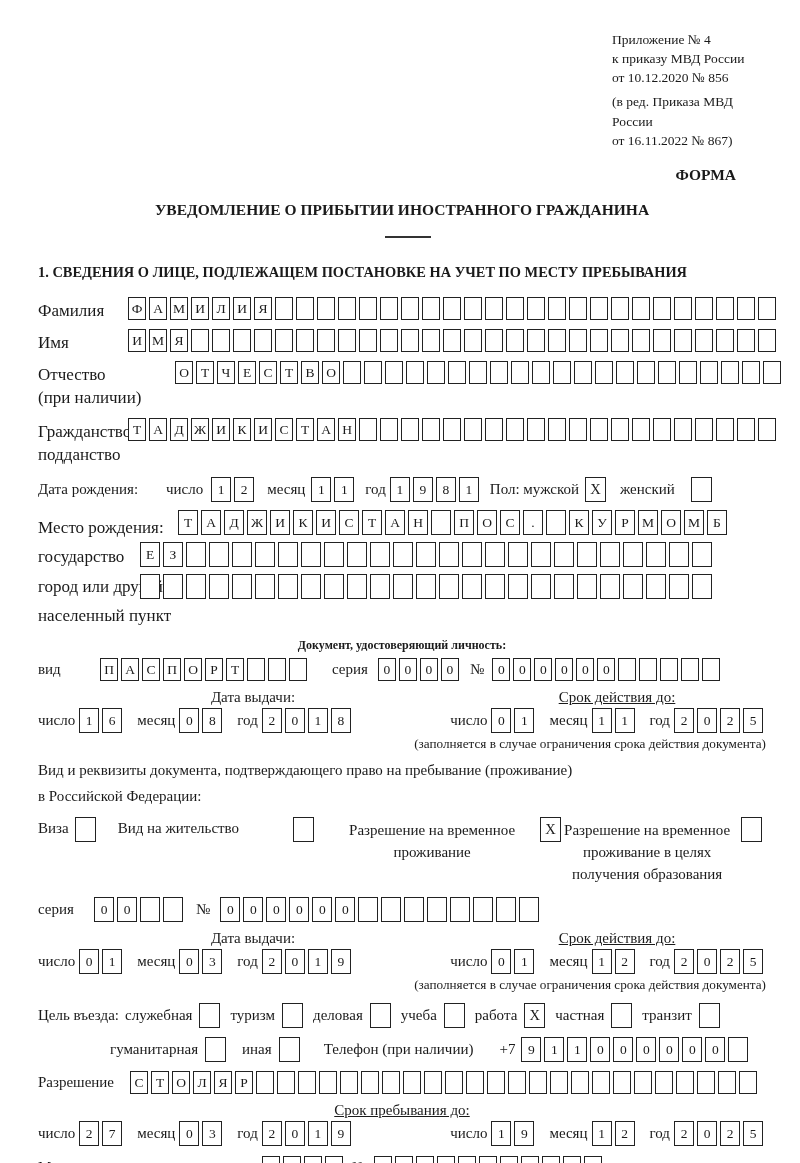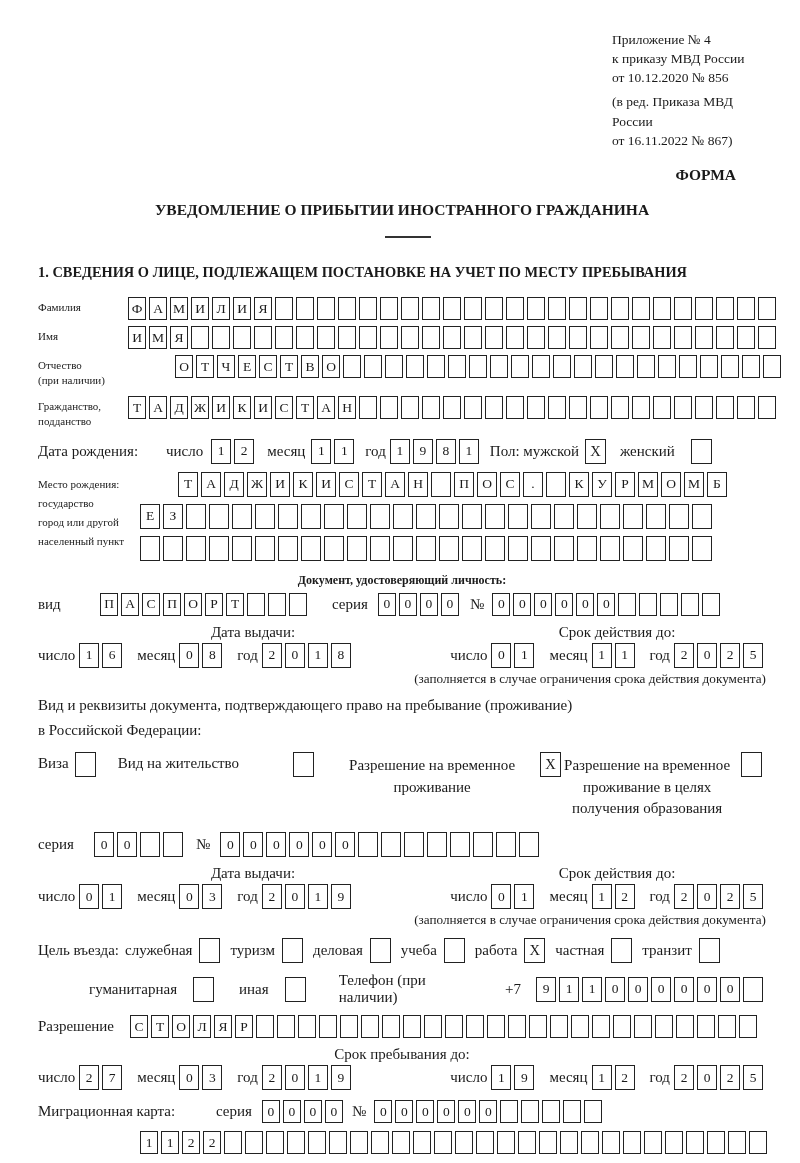--- a/index.html
+++ b/index.html
@@ -12,37 +12,37 @@
   .hdr .sub{margin-top:5px;}
   .forma{font-weight:bold;font-size:15.5px;text-align:right;padding-right:30px;margin-top:16px;}
 
   
   .title{text-align:center;font-weight:bold;font-size:15.5px;line-height:1.5;margin-top:14px;}
   .blank-line{display:inline-block;width:46px;height:15px;border-bottom:2.5px solid #333;margin-left:12px;}
   .sec{font-weight:bold;font-size:14.4px;margin-top:20px;}
 
   
   .frow{display:flex;align-items:flex-start;margin-top:6px;}
-  .flabel{flex-shrink:0;font-size:11px;line-height:1.35;padding-top:3px;}
+  .flabel{flex-shrink:0;font-size:17px;line-height:1.35;padding-top:3px;}
   .cells{display:inline-flex;flex-wrap:nowrap;}
   .cell{box-sizing:border-box;width:18px;height:23px;border:1.6px solid #222;margin-right:3px;
         display:inline-flex;align-items:center;justify-content:center;
         font-size:13.5px;flex-shrink:0;background:#fff;}
   .cells.w .cell{width:20px;height:25px;}
   .chk{box-sizing:border-box;width:21px;height:25px;border:1.6px solid #222;
        display:inline-flex;align-items:center;justify-content:center;font-size:14.5px;flex-shrink:0;}
   .lblin{font-size:15px;}
 
   
   .w90{width:90px;} .w137{width:137px;} .w102{width:102px;}
 
   
   .dhead{display:flex;font-size:15px;margin-top:8px;}
   .dhead-left{width:430px;text-align:center;}
-  .dhead-right{flex:1;text-align:center;}
+  .dhead-right{flex:1;text-align:center;text-decoration:underline;}
   .dvals{display:flex;align-items:center;margin-top:2px;}
   .dgroup{display:flex;align-items:center;}
   .dgroup .lblin{margin-right:4px;}
   .dgroup .gap{margin-left:12px;}
   .dg-left{width:430px;}
   .dg-right{flex:1;padding-left:48px;}
   .note{font-size:13.2px;text-align:right;margin-top:3px;}
 
   
   .opts{display:flex;align-items:flex-start;margin-top:8px;}
@@ -541,21 +541,21 @@
     <span>учеба</span>
     <span class="chk"></span>
     <span>работа</span>
     <span class="chk">X</span>
     <span>частная</span>
     <span class="chk"></span>
     <span>транзит</span>
     <span class="chk"></span>
   </div>
 
-  <div class="prow" style="margin-left:51px;margin-top:9px;gap:9px;">
+  <div class="prow" style="margin-left:72px;margin-top:9px;">
     <span>гуманитарная</span>
     <span class="chk" style="margin-right:16px;"></span>
     <span>иная</span>
     <span class="chk" style="margin-right:24px;"></span>
     <span>Телефон (при наличии)</span>
     <span style="margin-left:26px;margin-right:6px;">+7</span>
     <span class="cells w">
         <span class="cell">9</span>
         <span class="cell">1</span>
         <span class="cell">1</span>

